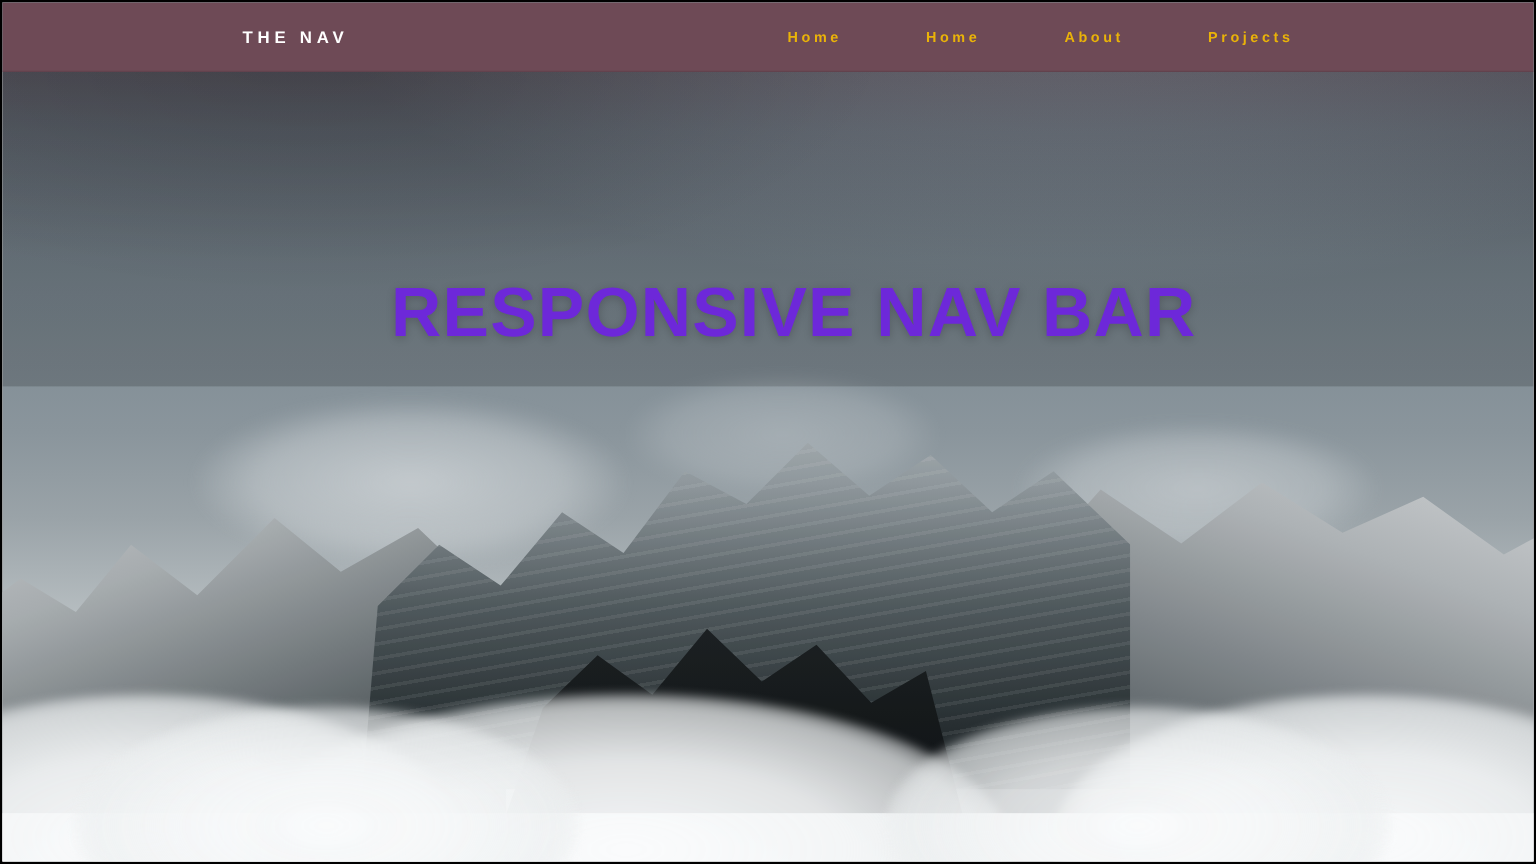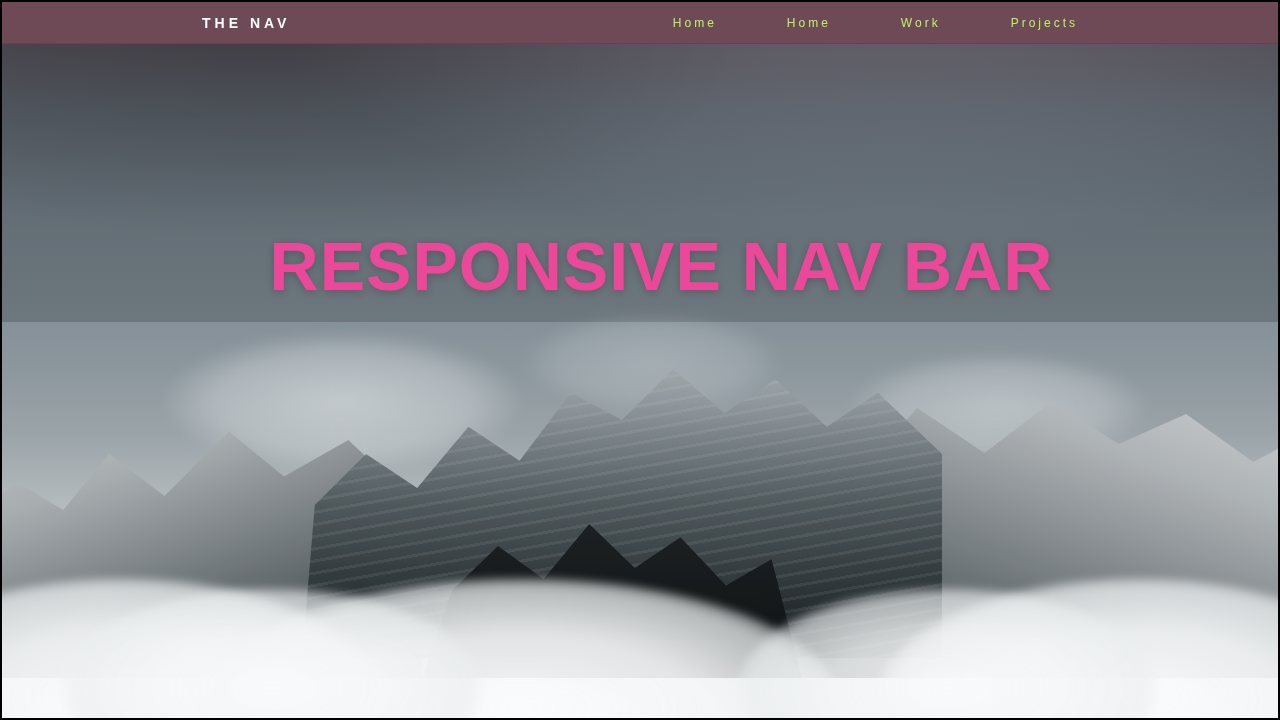--- a/index.html
+++ b/index.html
@@ -116,57 +116,57 @@
       filter: blur(6px);
       z-index: 1;
     }
     .sc1 { width: 360px; height: 140px; left: 160px; top: 330px; }
     .sc2 { width: 300px; height: 110px; right: 130px; top: 350px; opacity: 0.8; }
     .sc3 { width: 260px; height: 100px; left: 520px; top: 310px; opacity: 0.5; }
 
     nav.navbar {
       position: relative;
       z-index: 10;
-      height: 42px;
+      height: 58px;
       background: #6e4a56;
       display: flex;
       align-items: center;
       justify-content: space-between;
       padding: 0 200px 0 200px;
       border-bottom: 1px solid rgba(0,0,0,0.1);
     }
     .brand {
       color: #ffffff;
       font-size: 14px;
       font-weight: 700;
       letter-spacing: 4px;
       text-transform: uppercase;
     }
     .nav-links {
       display: flex;
       gap: 70px;
     }
     .nav-link {
-      color: #bef264;
+      color: #eab308;
       font-size: 12px;
-      font-weight: 400;
+      font-weight: 700;
       letter-spacing: 3px;
       text-decoration: none;
       cursor: pointer;
     }
     .hero-title {
       position: absolute;
       top: 225px;
       left: 0;
       right: 0;
       text-align: center;
       z-index: 5;
-      color: #ec4899;
+      color: #6d28d9;
       font-weight: 900;
-      font-size: 68px;
+      font-size: 58px;
       letter-spacing: 1px;
       font-family: 'Arial Black', 'Arial', sans-serif;
       text-shadow: 0 2px 8px rgba(0,0,0,0.2);
       padding-left: 43px;
     }
   </style>
 </head>
 <body>
 
 <div class="hero-bg"></div>
@@ -189,18 +189,18 @@
   <div class="cloud c3"></div>
   <div class="cloud c4"></div>
   <div class="cloud c5"></div>
 </div>
 
 <nav class="navbar">
   <div class="brand">THE NAV</div>
   <div class="nav-links">
     <a class="nav-link">Home</a>
     <a class="nav-link">Home</a>
-    <a class="nav-link">Work</a>
+    <a class="nav-link">About</a>
     <a class="nav-link">Projects</a>
   </div>
 </nav>
 
 <h1 class="hero-title">RESPONSIVE NAV BAR</h1>
 
 </body></html>

